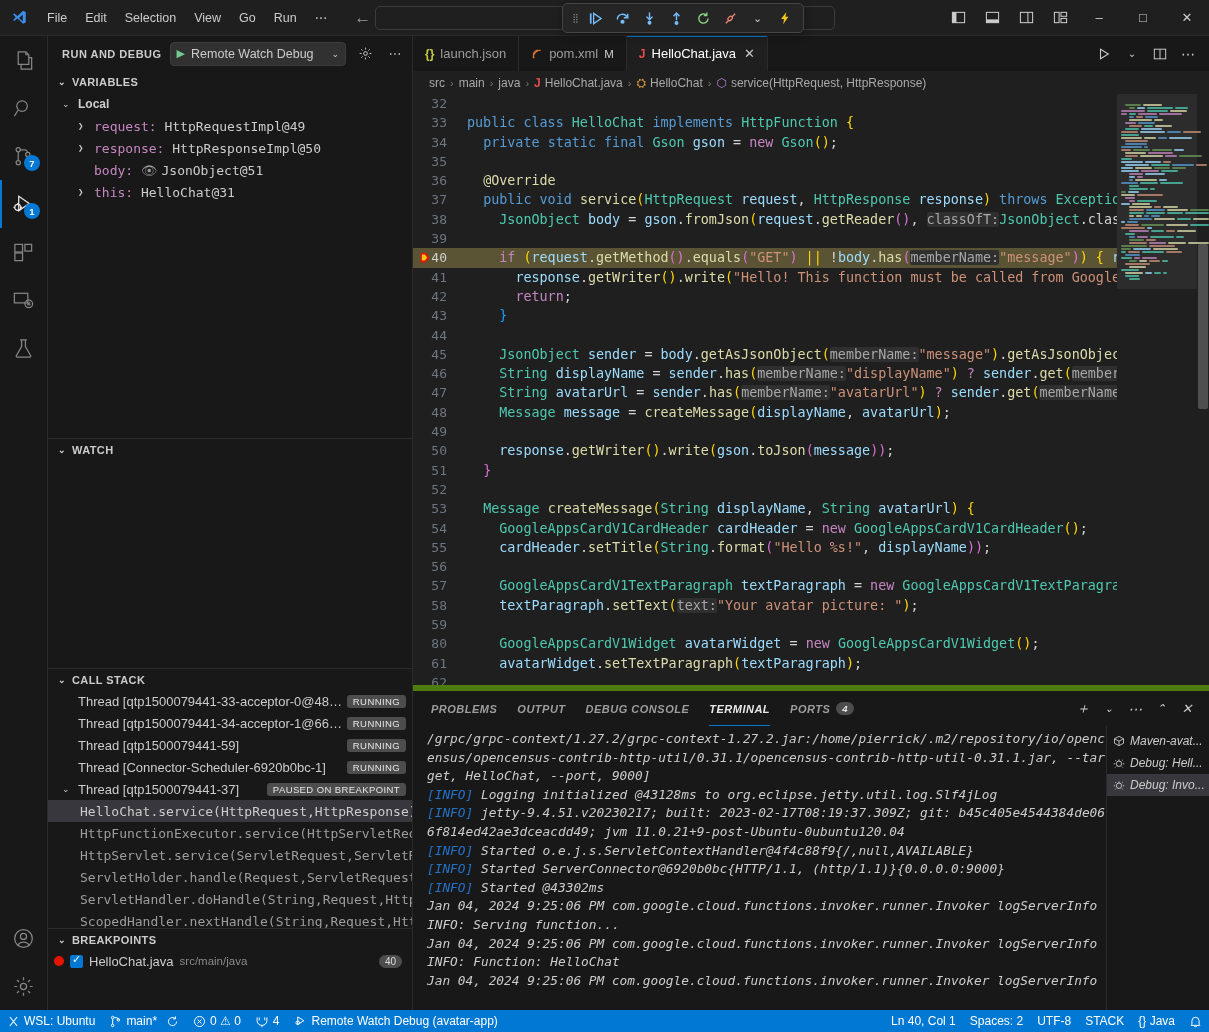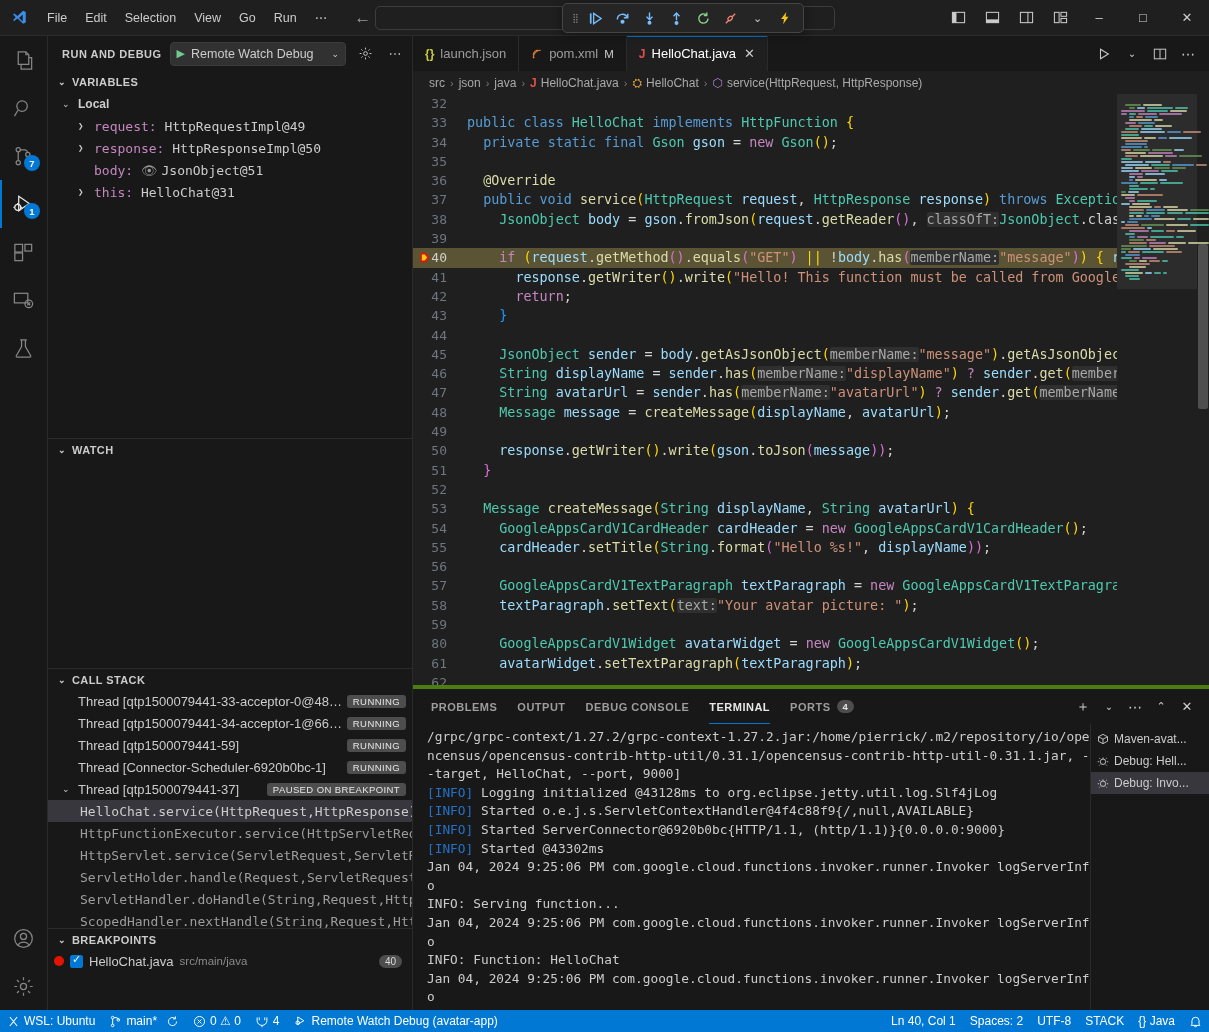--- a/index.html
+++ b/index.html
@@ -144,34 +144,34 @@
   .t-hint{ color:#a8a8a8; background:#2f2f2f; border-radius:2px; }
 
   #minimap{ width:92px; background:#1f1f1f; flex:none; position:relative; overflow:hidden;}
   .mm-line{ height:3px; display:flex; gap:2px; padding-left:4px; align-items:center;}
   .mm-seg{ height:2px; border-radius:1px; }
   #mm-slider{ position:absolute; left:0; right:12px; background:#ffffff0f; }
   #editor-scrollbar{ position:absolute; right:0; top:0; width:12px; bottom:0; }
   #es-thumb{ position:absolute; right:1px; width:10px; background:#4f4f4f; border-radius:2px;}
 
   
-  #panel{ height:325px; background:#181818; border-top:4px solid #4d7c0f; display:flex; flex-direction:column;}
+  #panel{ height:325px; background:#181818; border-top:6px solid #4d7c0f; display:flex; flex-direction:column;font-style:italic;}
   #panel-tabs{ height:35px; display:flex; align-items:center; padding-left:18px; gap:20px;}
   .ptab{ font-size:11px; font-weight:600; letter-spacing:.5px; color:#9d9d9d; cursor:pointer; height:100%; display:flex; align-items:center; position:relative;}
   .ptab.active{ color:#e7e7e7; }
   .ptab.active:after{ content:''; position:absolute; left:0;right:0;bottom:0;height:1px;background:#0078d4;}
   .ptab .pbadge{ background:#4d4d4d; color:#e6e6e6; border-radius:9px; font-size:9.5px; padding:1px 6px; margin-left:6px;}
   #panel-actions{ margin-left:auto; display:flex; align-items:center; gap:2px; padding-right:10px; color:#cccccc;}
   .pa-btn{ width:24px;height:24px;display:flex;align-items:center;justify-content:center;border-radius:4px;cursor:pointer;font-size:14px;}
 
   #panel-body{ flex:1; display:flex; min-height:0; }
   #terminal{ flex:1; padding:4px 0 2px 14px; overflow:hidden; font-size:12.8px; line-height:18.6px; color:#cccccc;}
   .tline{ white-space:pre-wrap; word-break:break-all; }
   .t-info{ color:#2472c8; }
-  #term-list{ width:119px; border-left:1px solid #2b2b2b; padding-top:4px; flex:none;}
+  #term-list{ width:103px; border-left:1px solid #2b2b2b; padding-top:4px; flex:none;}
   .trow{ height:22px; display:flex; align-items:center; gap:5px; padding-left:6px; font-size:12px; color:#cccccc; cursor:pointer; white-space:nowrap; overflow:hidden;}
   .trow.active{ background:#37373d; }
 
   
   #statusbar{ height:22px; background:#0078d4; color:#ffffff; display:flex; align-items:flex-start; font-size:12px;}
   .sb{ display:flex; align-items:center; gap:4px; padding:0 7px; height:100%; cursor:pointer; white-space:nowrap;}
   #sb-right{ margin-left:auto; display:flex; align-items:center; height:100%; }
   svg{ display:block; }
 </style>
 </head>
@@ -484,21 +484,21 @@
               <line x1="8" y1="2.5" x2="8" y2="13.5" stroke="#ccc" stroke-width="1.1"></line>
             </svg>
         </div>
         <div class="ta-btn" style="font-size:14px;">⋯</div>
       </div>
     </div>
 
     <div id="breadcrumbs">
       <span class="bc">src</span>
       <span class="bc-sep">›</span>
-      <span class="bc">json</span>
+      <span class="bc">main</span>
       <span class="bc-sep">›</span>
       <span class="bc">java</span>
       <span class="bc-sep">›</span>
       <span class="bc">
         <span style="color:#e34c4c;font-weight:700;">J</span>
         <span>HelloChat.java</span>
       </span>
       <span class="bc-sep">›</span>
       <span class="bc">
         <span style="color:#e8a33d;">⛭</span>
@@ -883,20 +883,21 @@
           <div class="pa-btn" style="font-size:10px;">⌄</div>
           <div class="pa-btn">⋯</div>
           <div class="pa-btn" style="font-size:11px;">⌃</div>
           <div class="pa-btn" style="font-size:13px;">✕</div>
         </div>
       </div>
       <div id="panel-body">
         <div id="terminal" class="mono">
             <div class="tline">/grpc/grpc-context/1.27.2/grpc-context-1.27.2.jar:/home/pierrick/.m2/repository/io/opencensus/opencensus-contrib-http-util/0.31.1/opencensus-contrib-http-util-0.31.1.jar, --target, HelloChat, --port, 9000]</div>
             <div class="tline"><span class="t-info">[INFO]</span> Logging initialized @43128ms to org.eclipse.jetty.util.log.Slf4jLog</div>
+            <div class="tline"><span class="t-info">[INFO]</span> jetty-9.4.51.v20230217; built: 2023-02-17T08:19:37.309Z; git: b45c405e4544384de066f814ed42ae3dceacdd49; jvm 11.0.21+9-post-Ubuntu-0ubuntu120.04</div>
             <div class="tline"><span class="t-info">[INFO]</span> Started o.e.j.s.ServletContextHandler@4f4c88f9{/,null,AVAILABLE}</div>
             <div class="tline"><span class="t-info">[INFO]</span> Started ServerConnector@6920b0bc{HTTP/1.1, (http/1.1)}{0.0.0.0:9000}</div>
             <div class="tline"><span class="t-info">[INFO]</span> Started @43302ms</div>
             <div class="tline">Jan 04, 2024 9:25:06 PM com.google.cloud.functions.invoker.runner.Invoker logServerInfo</div>
             <div class="tline">INFO: Serving function...</div>
             <div class="tline">Jan 04, 2024 9:25:06 PM com.google.cloud.functions.invoker.runner.Invoker logServerInfo</div>
             <div class="tline">INFO: Function: HelloChat</div>
             <div class="tline">Jan 04, 2024 9:25:06 PM com.google.cloud.functions.invoker.runner.Invoker logServerInfo</div>
           </div>
         <div id="term-list">

